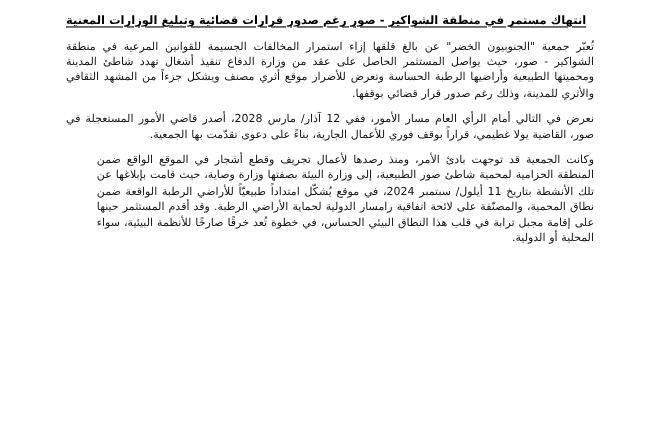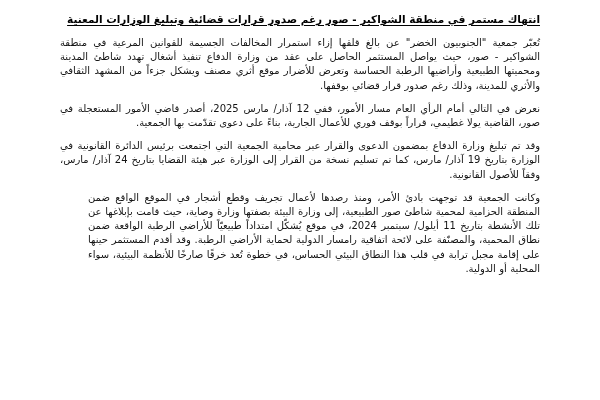--- a/index.html
+++ b/index.html
@@ -17,21 +17,21 @@
 
   .page {
     width: 600px;
     height: 400px;
     box-sizing: border-box;
     padding: 10px 60px 6px 60px;
     background: #ffffff;
   }
 
   .doc-title {
-    text-align: right;
+    text-align: left;
     font-weight: bold;
     font-size: 10.5px;
     line-height: 14px;
     letter-spacing: 0;
     text-decoration: underline;
     text-underline-offset: 2px;
     margin: 2px 0 10px 0;
     color: #000000;
     direction: rtl;
     unicode-bidi: isolate;
@@ -60,21 +60,20 @@
 </head>
 <body>
 
 <div class="page">
 
   <h1 class="doc-title">انتهاك مستمر في منطقة الشواكير - صور رغم صدور قرارات قضائية وتبليغ الوزارات المعنية</h1>
 
   <div class="body-text">
     <p class="para">تُعبّر جمعية "الجنوبيون الخضر" عن بالغ قلقها إزاء استمرار المخالفات الجسيمة للقوانين المرعية في منطقة الشواكير - صور، حيث يواصل المستثمر الحاصل على عقد من وزارة الدفاع تنفيذ أشغال تهدد شاطئ المدينة ومحميتها الطبيعية وأراضيها الرطبة الحساسة وتعرض للأضرار موقع أثري مصنف ويشكل جزءاً من المشهد الثقافي والأثري للمدينة، وذلك رغم صدور قرار قضائي بوقفها.</p>
 
-    <p class="para">نعرض في التالي أمام الرأي العام مسار الأمور، ففي 12 آذار/ مارس 2025، أصدر قاضي الأمور المستعجلة في صور، القاضية يولا غطيمي، قراراً بوقف فوري للأعمال الجارية، بناءً على دعوى تقدّمت بها الجمعية.</p>
+    <p class="para">نعرض في التالي أمام الرأي العام مسار الأمور، ففي 12 آذار/ مارس 2028، أصدر قاضي الأمور المستعجلة في صور، القاضية يولا غطيمي، قراراً بوقف فوري للأعمال الجارية، بناءً على دعوى تقدّمت بها الجمعية.</p>
 
-    <p class="para">وقد تم تبليغ وزارة الدفاع بمضمون الدعوى والقرار عبر محامية الجمعية التي اجتمعت برئيس الدائرة القانونية في الوزارة بتاريخ 19 آذار/ مارس، كما تم تسليم نسخة من القرار إلى الوزارة عبر هيئة القضايا بتاريخ 24 آذار/ مارس، وفقاً للأصول القانونية.</p>
 
 
     <p class="para">وكانت الجمعية قد توجهت بادئ الأمر، ومنذ رصدها لأعمال تجريف وقطع أشجار في الموقع الواقع ضمن المنطقة الحزامية لمحمية شاطئ صور الطبيعية، إلى وزارة البيئة بصفتها وزارة وصاية، حيث قامت بإبلاغها عن تلك الأنشطة بتاريخ 11 أيلول/ سبتمبر 2024، في موقع يُشكّل امتداداً طبيعيّاً للأراضي الرطبة الواقعة ضمن نطاق المحمية، والمصنّفة على لائحة اتفاقية رامسار الدولية لحماية الأراضي الرطبة. وقد أقدم المستثمر حينها على إقامة مجبل ترابة في قلب هذا النطاق البيئي الحساس، في خطوة تُعد خرقًا صارخًا للأنظمة البيئية، سواء المحلية أو الدولية.</p>
   </div>
 
 </div>
 
 </body></html>

